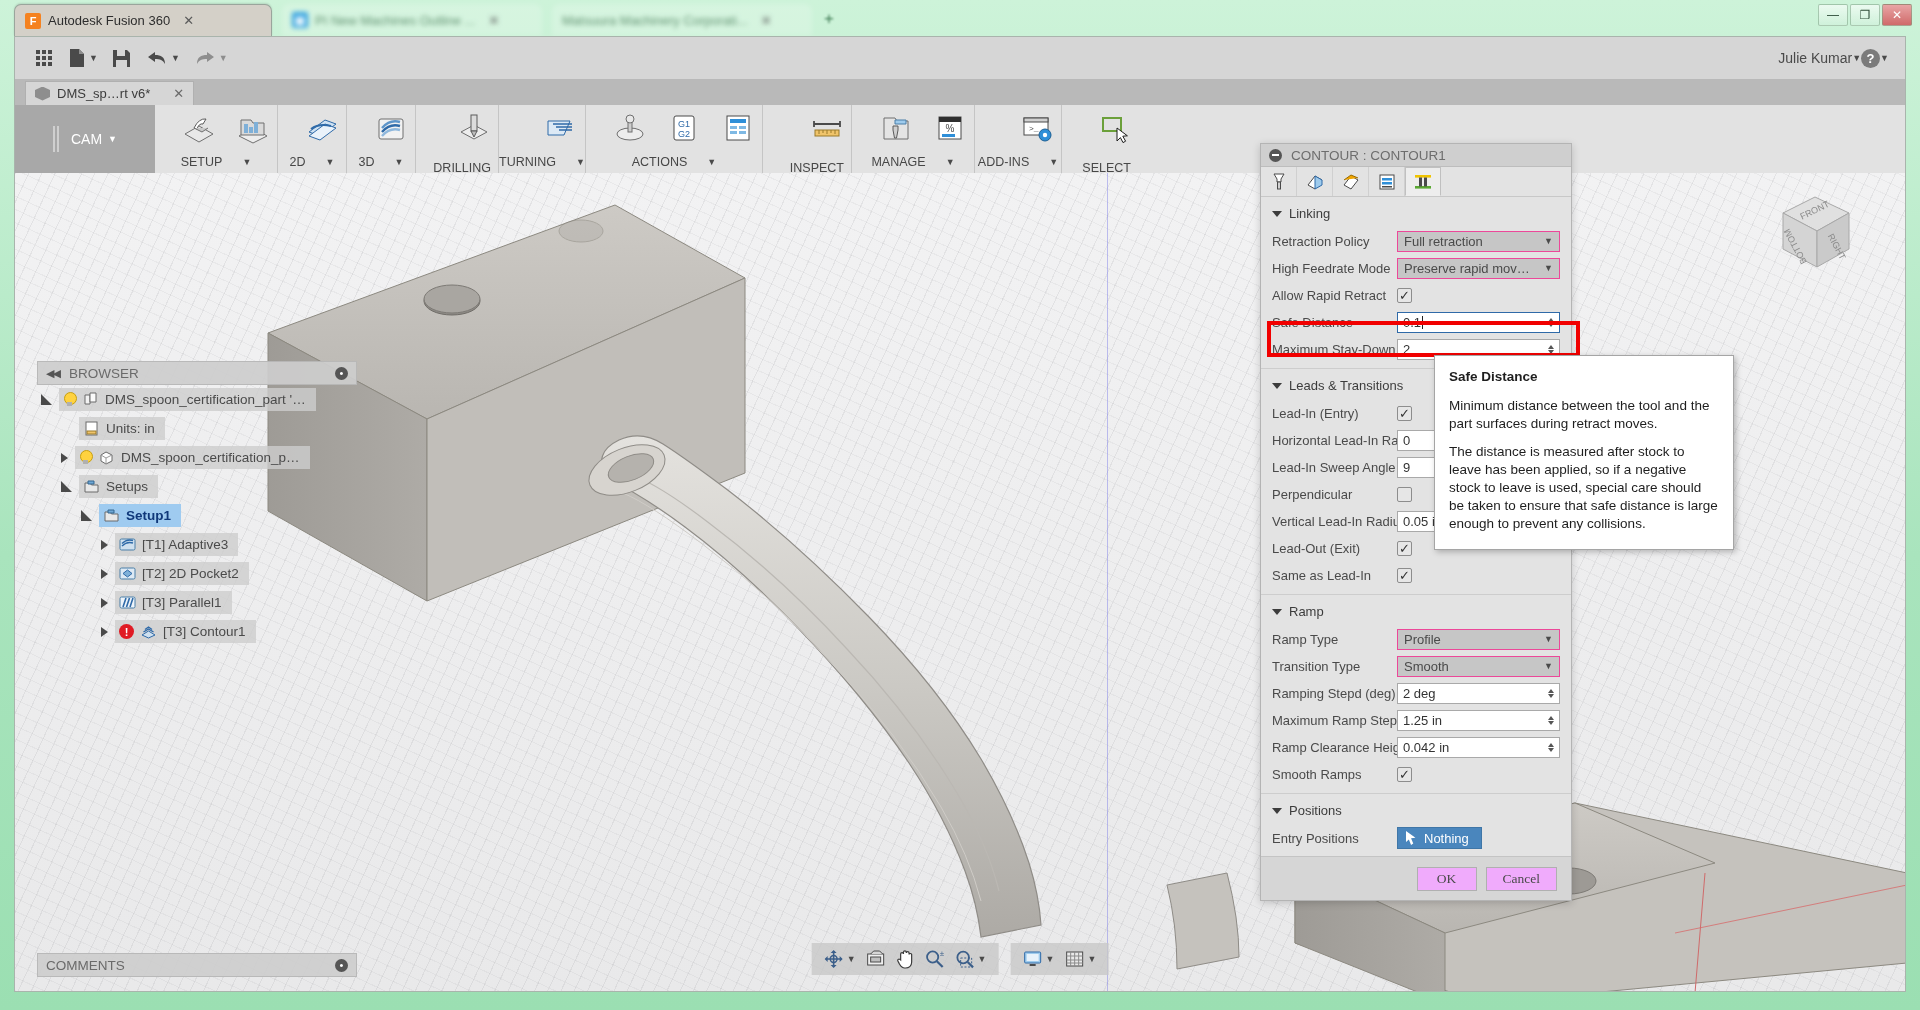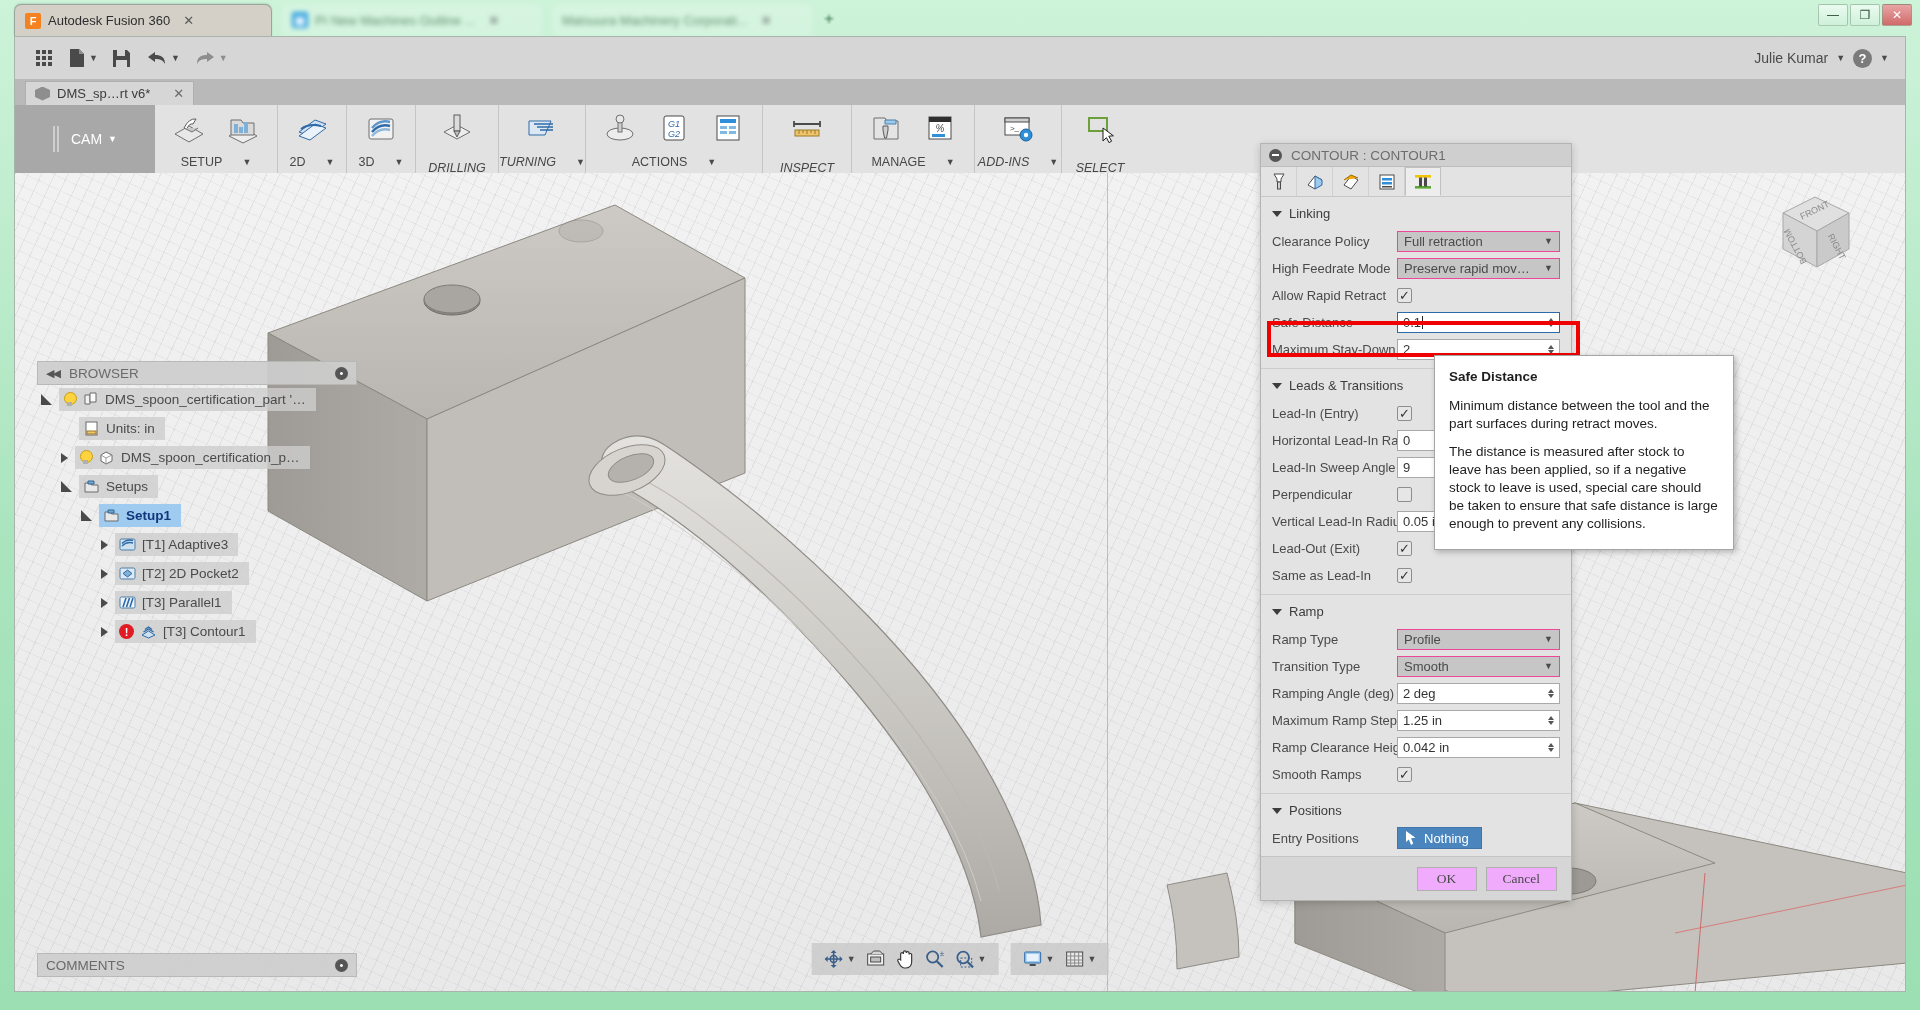--- a/index.html
+++ b/index.html
@@ -78,21 +78,21 @@
   }
   .qat-btn {
     height: 32px; min-width: 30px; padding: 0 5px;
     display: flex; align-items: center; justify-content: center; gap: 3px;
     color: #3b3b3b;
   }
   .caret { font-size: 9px; color: #4a4a4a; }
   .grid-icon { display: grid; grid-template-columns: repeat(3,4px); gap: 2px; }
   .grid-icon i { width: 4px; height: 4px; background: #4a4a4a; display: block; }
   #qat-right {
-    margin-left: auto; display: flex; align-items: center; gap: 8px;
+    margin-left: auto; display: flex; align-items: center; 
     padding-right: 16px; font-size: 14px; color: #4a4a4a;
   }
   .help-circle {
     width: 19px; height: 19px; border-radius: 50%; background: #7b7b7b;
     color: #fff; font-size: 13px; font-weight: bold;
     display: flex; align-items: center; justify-content: center;
   }
 
   
   #doc-tabs {
@@ -125,23 +125,22 @@
   .ribbon-group {
     display: flex; align-items: flex-start; padding: 4px 7px 0 7px;
     border-right: 1px solid #c5c5c5; position: relative;
   }
   .ribbon-group .grp-label {
     position: absolute; bottom: 4px; left: 0; width: 100%;
     text-align: center; font-size: 12.5px; color: #474747;
     display: flex; align-items: center; justify-content: center; gap: 20px;
   }
   .rbtn {
-    width: 54px; display: flex; flex-direction: column; align-items: center;
+    width: 54px; display: flex; flex-direction: column; align-items: flex-end;
     padding-top: 3px;
-    font-style: italic;
   }
   .ricon { width: 34px; height: 32px; display: block; }
   .rlabel { font-size: 12.5px; color: #474747; margin-top: 17px; white-space: nowrap; }
 
   
   #canvas {
     position: absolute; left: 0; top: 136px; width: 100%; bottom: 0;
     background:
       repeating-linear-gradient(115deg, rgba(150,150,155,.16) 0 1px, transparent 1px 12px),
       repeating-linear-gradient(25deg, rgba(150,150,155,.10) 0 1px, transparent 1px 12px),
@@ -884,21 +883,21 @@
           </svg>
         </div>
       </div>
 
       <div id="dlg-body">
           <div class="section-head">
             <span class="sec-tri"></span>
             <span>Linking</span>
           </div>
           <div class="frow">
-            <div class="flabel">Clearance Policy</div>
+            <div class="flabel">Retraction Policy</div>
             <div class="fctl">
               <div class="f-select">
                 <span>Full retraction</span>
                 <span class="sel-caret">▼</span>
               </div>
             </div>
           </div>
           <div class="frow">
             <div class="flabel">High Feedrate Mode</div>
             <div class="fctl">
@@ -1021,21 +1020,21 @@
           <div class="frow">
             <div class="flabel">Transition Type</div>
             <div class="fctl">
               <div class="f-select">
                 <span>Smooth</span>
                 <span class="sel-caret">▼</span>
               </div>
             </div>
           </div>
           <div class="frow">
-            <div class="flabel">Ramping Angle (deg)</div>
+            <div class="flabel">Ramping Stepd (deg)</div>
             <div class="fctl">
               <div class="f-input">
                 <span>2 deg</span>
                 <span class="spin">
                   <i class="up"></i>
                   <i class="dn"></i>
                 </span>
               </div>
             </div>
           </div>

